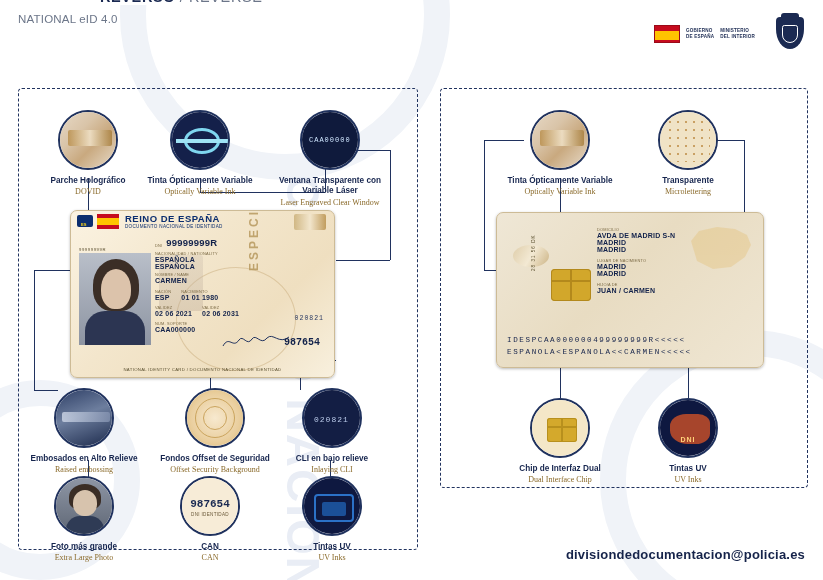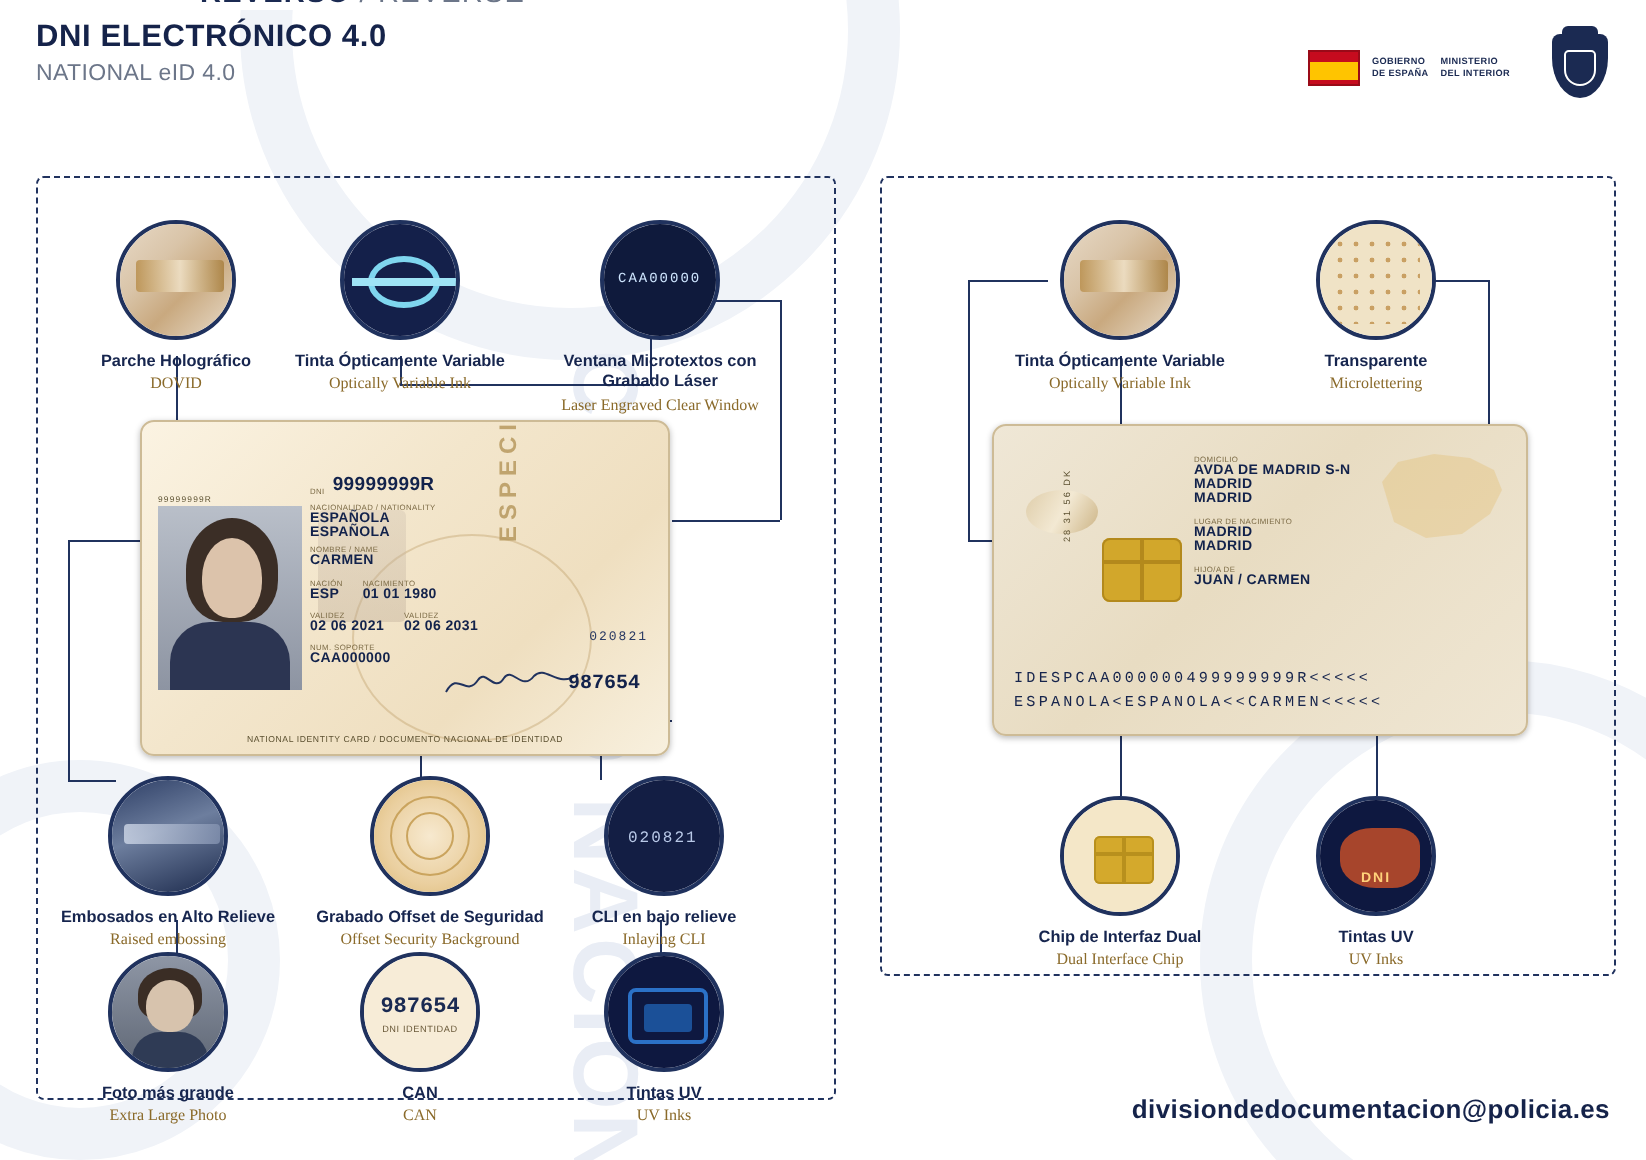--- a/index.html
+++ b/index.html
@@ -222,21 +222,20 @@
 
 <div class="watermark">
   <div class="wm-ring a"></div>
   <div class="wm-ring b"></div>
   <div class="wm-ring c"></div>
   <div class="wm-text wm1">CUERPO NACIONAL</div>
   <div class="wm-text wm2">POLICÍA</div>
 </div>
 
 <div class="header">
-  <div class="h-title">DNI ELECTRÓNICO 4.0</div>
   <div class="h-sub">NATIONAL eID 4.0</div>
 </div>
 
 <div class="logos">
   <div class="gob-logo">
     <div class="flag-box"></div>
     <div class="gob-text">
       <div>GOBIERNO</div>
       <div>DE ESPAÑA</div>
     </div>
@@ -291,42 +290,42 @@
   <div class="cap-es">Tinta Ópticamente Variable</div>
   <div class="cap-en">Optically Variable Ink</div>
 </div>
 
 <div class="callout" style="left:265px; top:110px; width:130px;text-align:center;">
   <div class="badge">
       <div class="window">
         <div class="txt">CAA00000</div>
       </div>
     </div>
-  <div class="cap-es">Ventana Microtextos con Grabado Láser</div>
+  <div class="cap-es">Ventana Transparente con Variable Láser</div>
   <div class="cap-en">Laser Engraved Clear Window</div>
 </div>
 
 <div class="callout" style="left:24px; top:388px;">
   <div class="badge">
       <div class="emboss">
         <div class="l"></div>
       </div>
     </div>
   <div class="cap-es">Embosados en Alto Relieve</div>
   <div class="cap-en">Raised embossing</div>
 </div>
 
 <div class="callout" style="left:150px; top:388px; width:130px;">
   <div class="badge">
       <div class="offset">
         <div class="guil"></div>
         <div class="guil2"></div>
       </div>
     </div>
-  <div class="cap-es">Grabado Offset de Seguridad</div>
+  <div class="cap-es">Fondos Offset de Seguridad</div>
   <div class="cap-en">Offset Security Background</div>
 </div>
 
 <div class="callout" style="left:272px; top:388px;">
   <div class="badge">
       <div class="cli">
         <div class="num">020821</div>
       </div>
     </div>
   <div class="cap-es">CLI en bajo relieve</div>
@@ -362,20 +361,29 @@
         <div class="g1"></div>
         <div class="g2"></div>
       </div>
     </div>
   <div class="cap-es">Tintas UV</div>
   <div class="cap-en">UV Inks</div>
 </div>
 
 <div class="card card-front">
   <div class="cf-sec-ring"></div>
+  <div class="cf-topbar">
+    <div class="cf-esflag">
+        <span>ES</span>
+      </div>
+    <div class="cf-flag2"></div>
+    <div class="cf-title">REINO DE ESPAÑA</div>
+    <div class="cf-subtitle">DOCUMENTO NACIONAL DE IDENTIDAD</div>
+    <div class="cf-holo"></div>
+  </div>
 
   <div class="cf-sideno">99999999R</div>
   <div class="cf-photo">
     <div class="hair"></div>
       <div class="face"></div>
       <div class="torso"></div>
   </div>
   <div class="cf-ghost"></div>
 
   <div class="cf-fields">

